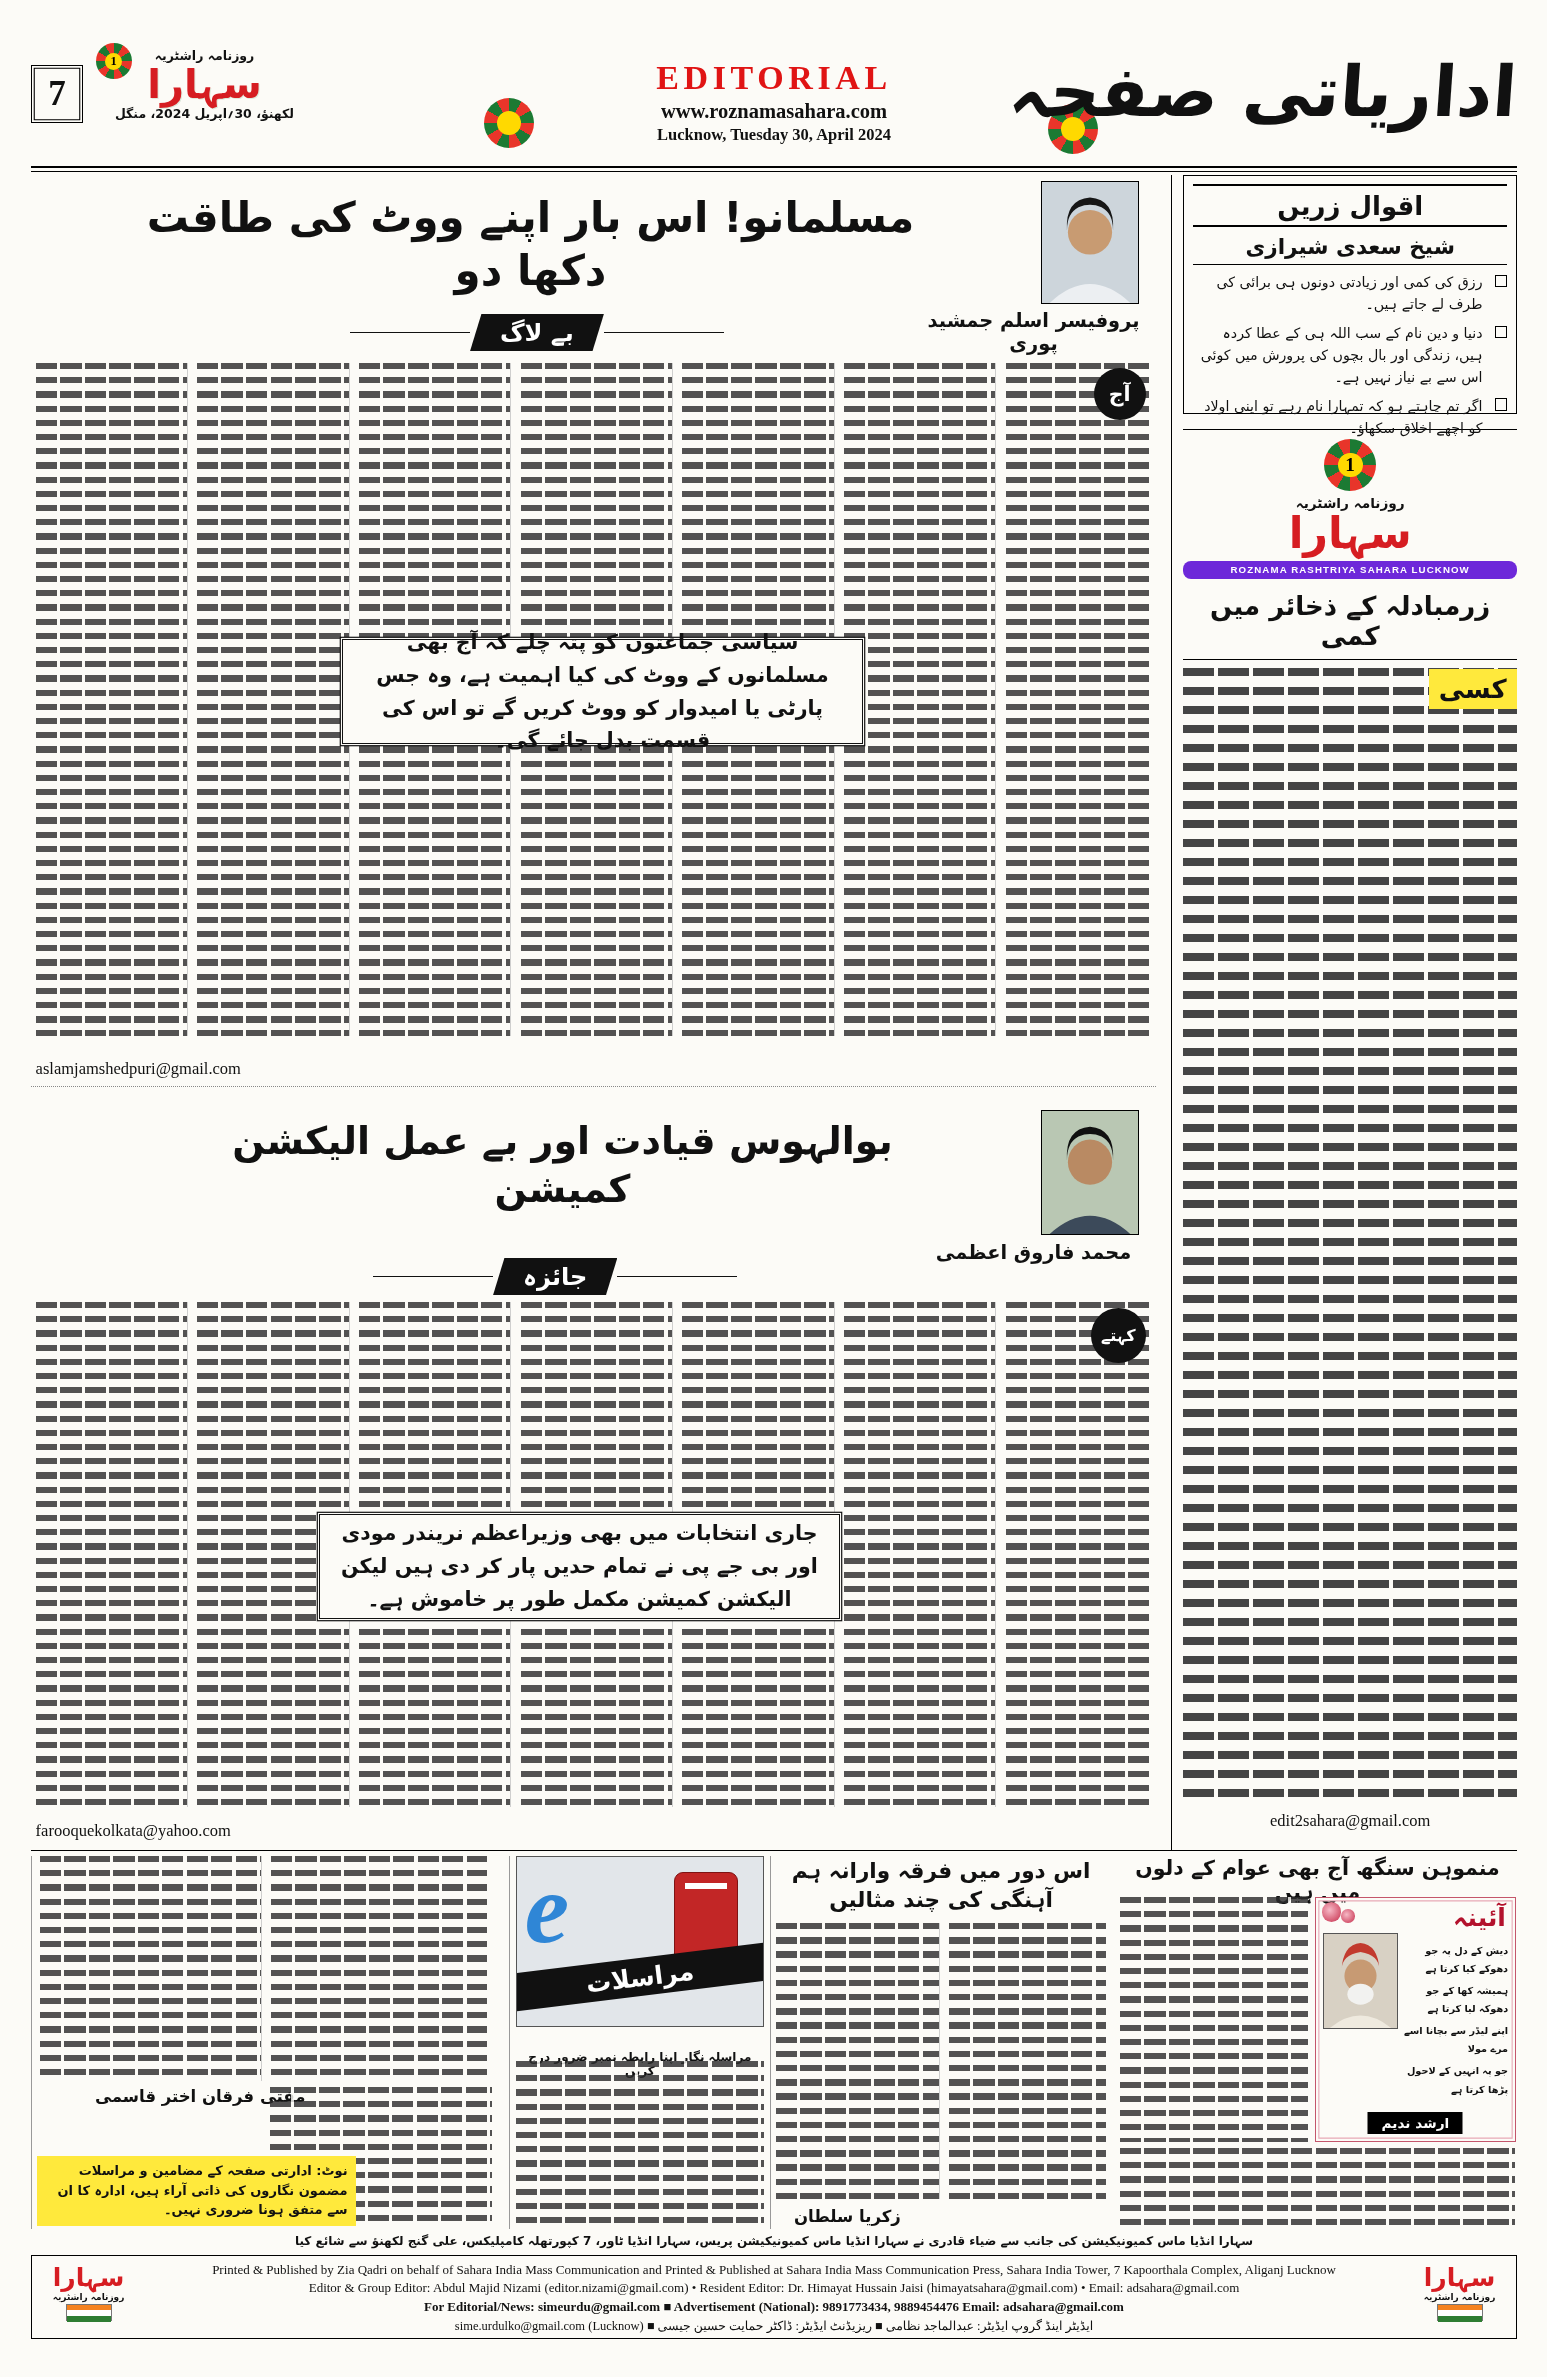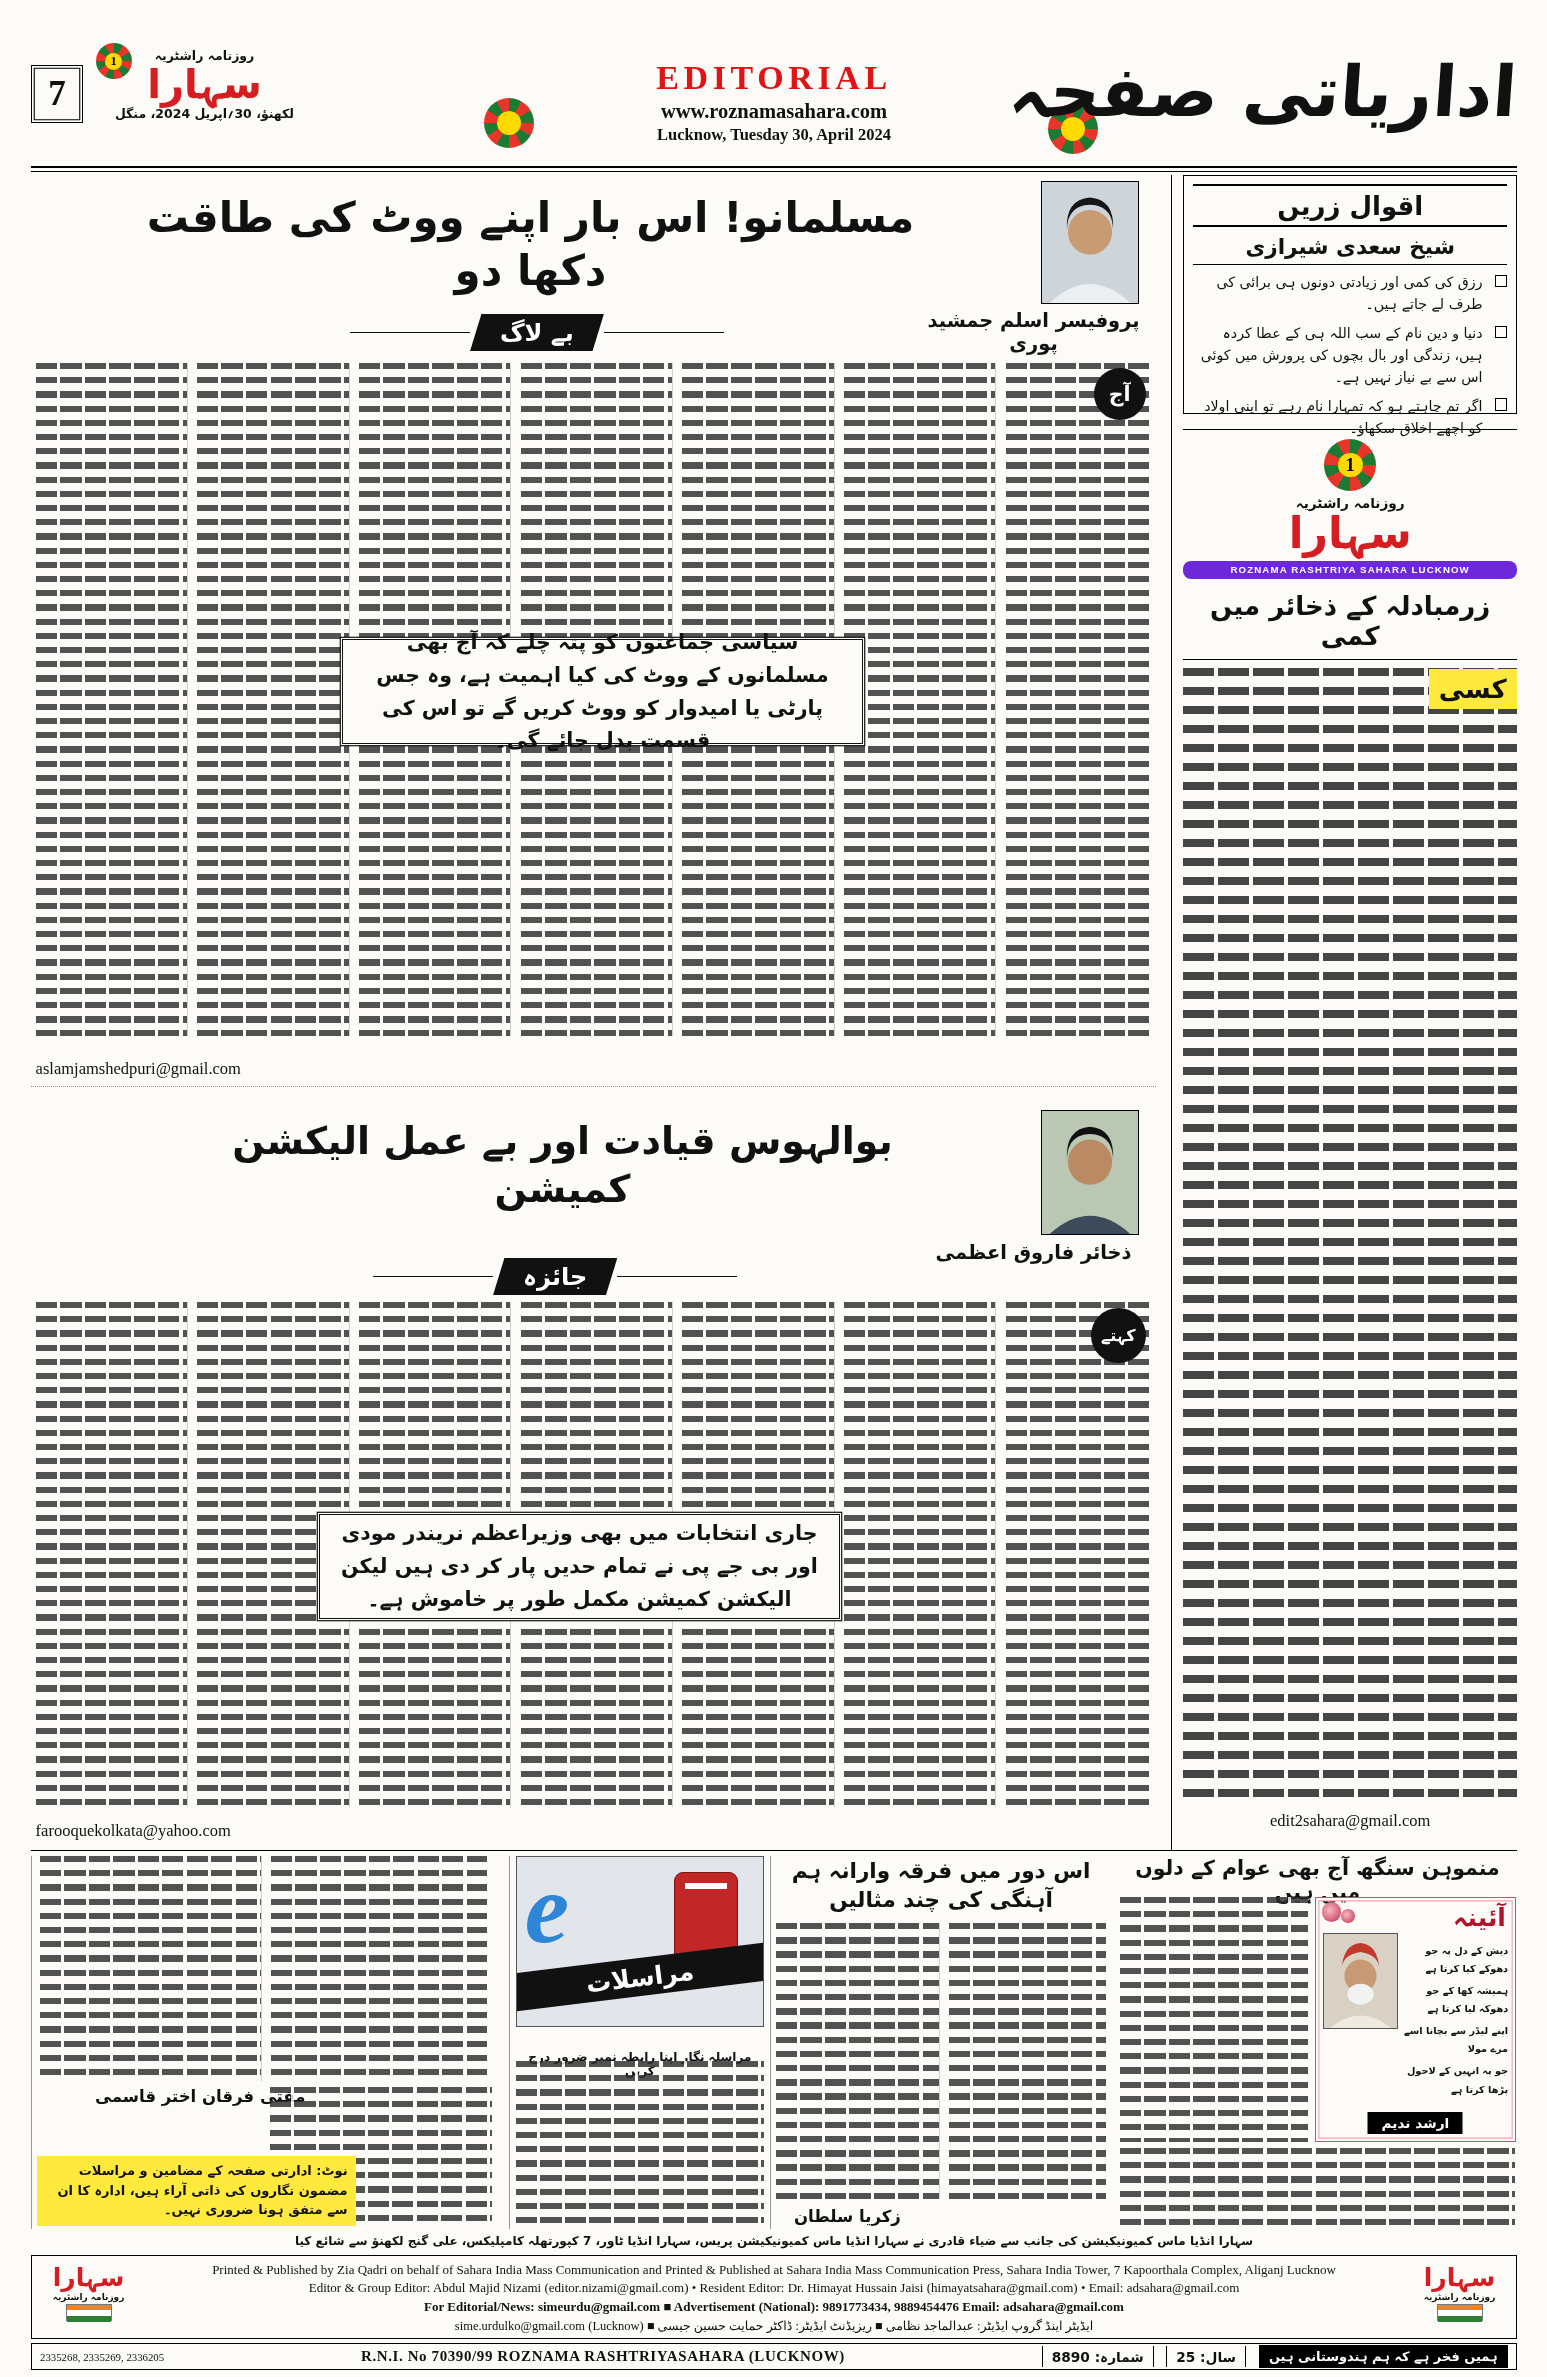--- a/index.html
+++ b/index.html
@@ -262,21 +262,21 @@
       <h1 class="headline2 urdu">بوالہوس قیادت اور بے عمل الیکشن کمیشن</h1>
 
       <div class="photo a2-photo">
         <svg viewBox="0 0 100 125" width="100%" height="100%" preserveAspectRatio="none">
           <rect width="100" height="125" fill="#b9c7b3"></rect>
           <path d="M8 125 Q50 88 92 125 Z" fill="#3c4a5a"></path>
           <circle cx="50" cy="52" r="23" fill="#b98a63"></circle>
           <path d="M26 50 Q24 18 50 16 Q76 18 74 50 Q74 32 62 26 Q50 21 38 26 Q26 32 26 50 Z" fill="#101010"></path>
         </svg>
       </div>
-      <div class="byline a2-byline urdu">ذخائر فاروق اعظمی</div>
+      <div class="byline a2-byline urdu">محمد فاروق اعظمی</div>
 
       <div class="ribbonwrap a2-ribbon">
         <span class="rline"></span>
         <span class="ribbon urdu">جائزہ</span>
         <span class="rline"></span>
       </div>
 
       <div class="lead-circle a2-circle urdu">کہتے</div>
 
       <div class="body2">
@@ -381,22 +381,15 @@
           <div class="tc2"></div>
           <div class="tc3"></div>
         </div>
     </div>
     <div class="l1 eng">Printed &amp; Published by Zia Qadri on behalf of Sahara India Mass Communication and Printed &amp; Published at Sahara India Mass Communication Press, Sahara India Tower, 7 Kapoorthala Complex, Aliganj Lucknow</div>
     <div class="l2 eng">Editor &amp; Group Editor: Abdul Majid Nizami (editor.nizami@gmail.com)  •  Resident Editor: Dr. Himayat Hussain Jaisi (himayatsahara@gmail.com)  •  Email: adsahara@gmail.com</div>
     <div class="l3 eng">For Editorial/News: simeurdu@gmail.com  ■  Advertisement (National): 9891773434, 9889454476  Email: adsahara@gmail.com</div>
     <div class="l4 urdu">ایڈیٹر اینڈ گروپ ایڈیٹر: عبدالماجد نظامی ■ ریزیڈنٹ ایڈیٹر: ڈاکٹر حمایت حسین جیسی ■ (Lucknow) sime.urdulko@gmail.com</div>
   </footer>
 
-  <div class="fstrip">
-    <span class="fs-phones eng">2335268, 2335269, 2336205</span>
-    <span class="fs-rni eng">R.N.I.  No  70390/99   ROZNAMA RASHTRIYASAHARA (LUCKNOW)</span>
-    <span class="fs-box urdu">شمارہ: 8890</span>
-    <span class="fs-box urdu">سال: 25</span>
-    <span class="fs-tag urdu">ہمیں فخر ہے کہ ہم ہندوستانی ہیں</span>
-  </div>
 
 </div>
 
 
 </body></html>

